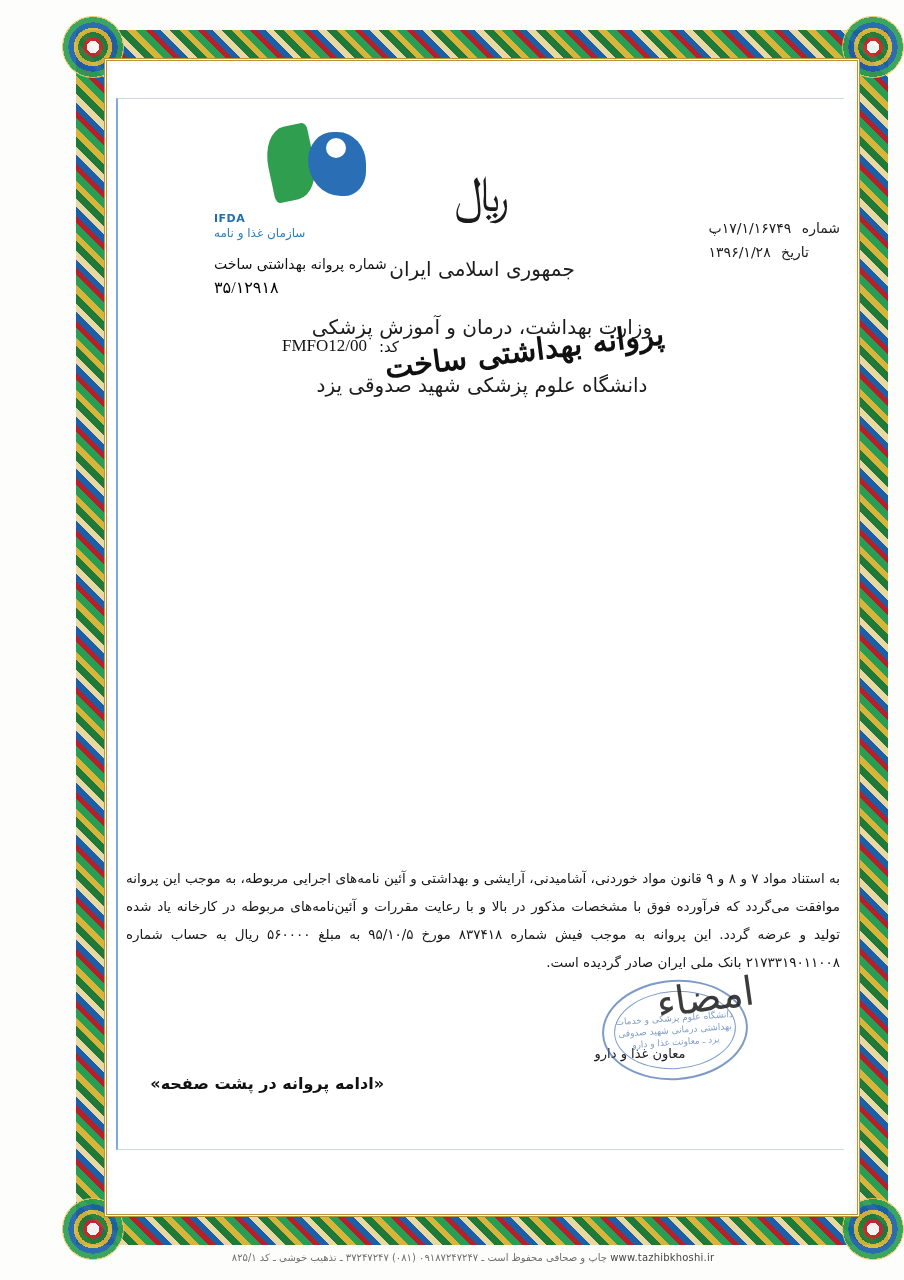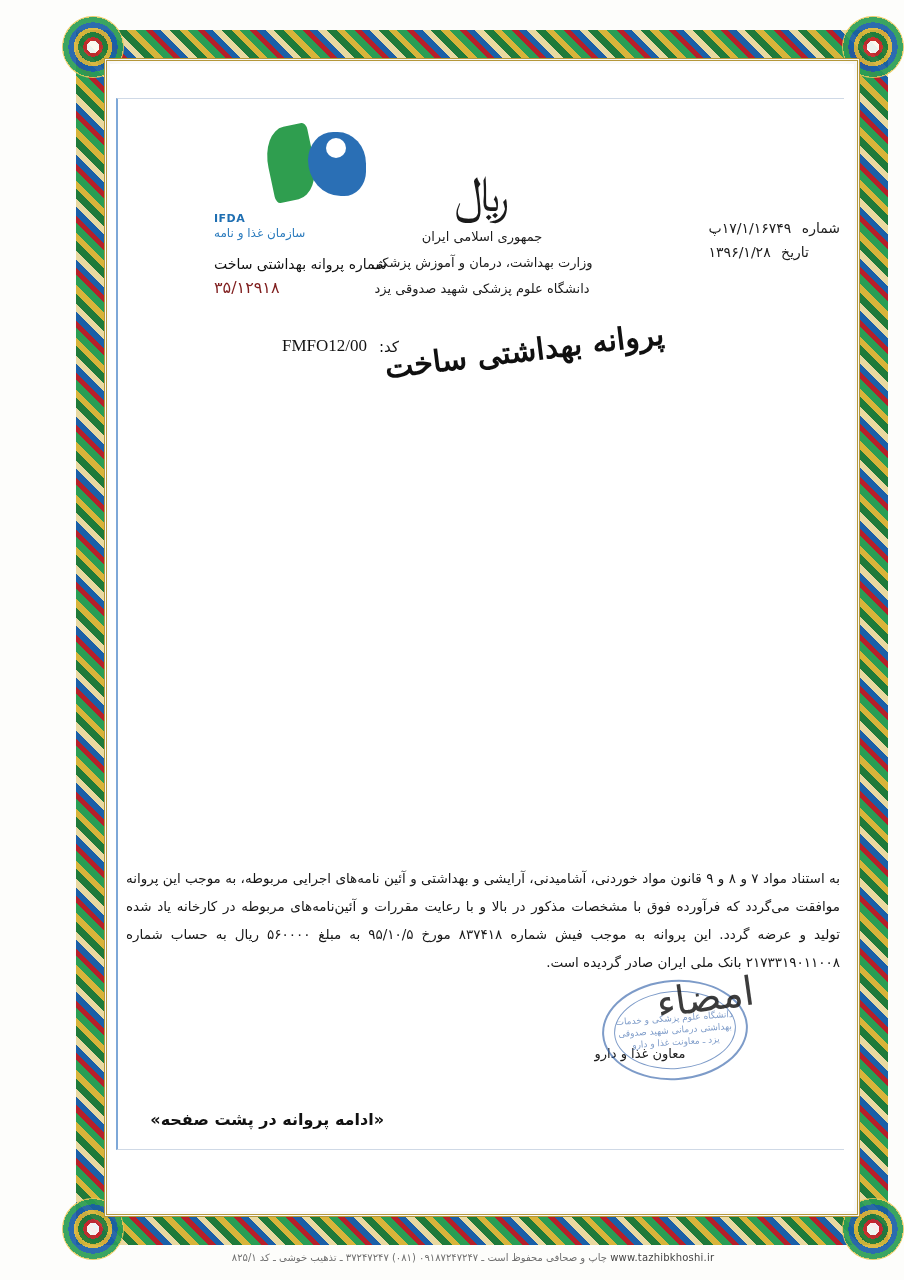--- a/index.html
+++ b/index.html
@@ -125,23 +125,24 @@
   }
 
   .gov-lines {
     position: absolute;
     top: 106px;
     width: 744px;
     text-align: center;
     color: #1c1c1c;
   }
   .gov-lines div {
-    font-size: 13px;
+    font-size: 20px;
     line-height: 26px;
     letter-spacing: 0;
+    margin-top: 32px;
   }
 
   
   .doc-meta {
     position: absolute;
     right: 14px;
     top: 98px;
     text-align: left;
     font-size: 14px;
     line-height: 24px;
@@ -200,23 +201,24 @@
     margin-top: 1px;
   }
   .ifda-label {
     margin-top: 12px;
     font-size: 14px;
     color: #111;
     line-height: 24px;
   }
   .ifda-num {
     font-size: 16px;
-    color: #7f1d1d;
+    color: #000000;
     line-height: 24px;
     letter-spacing: 1px;
+    font-family: Liberation Serif, serif;
   }
 
   
   .title-wrap {
     position: absolute;
     top: 252px;
     left: 0;
     width: 744px;
     height: 70px;
   }
@@ -343,21 +345,20 @@
   }
 
   .continued {
     position: absolute;
     top: 1010px;
     right: 470px;
     font-size: 16px;
     color: #111;
     direction: rtl;
     font-weight: 600;
-    margin-top: 36px;
   }
 
   
   .footer {
     position: absolute;
     left: 0;
     top: 1252px;
     width: 904px;
     text-align: center;
     font-size: 10px;

